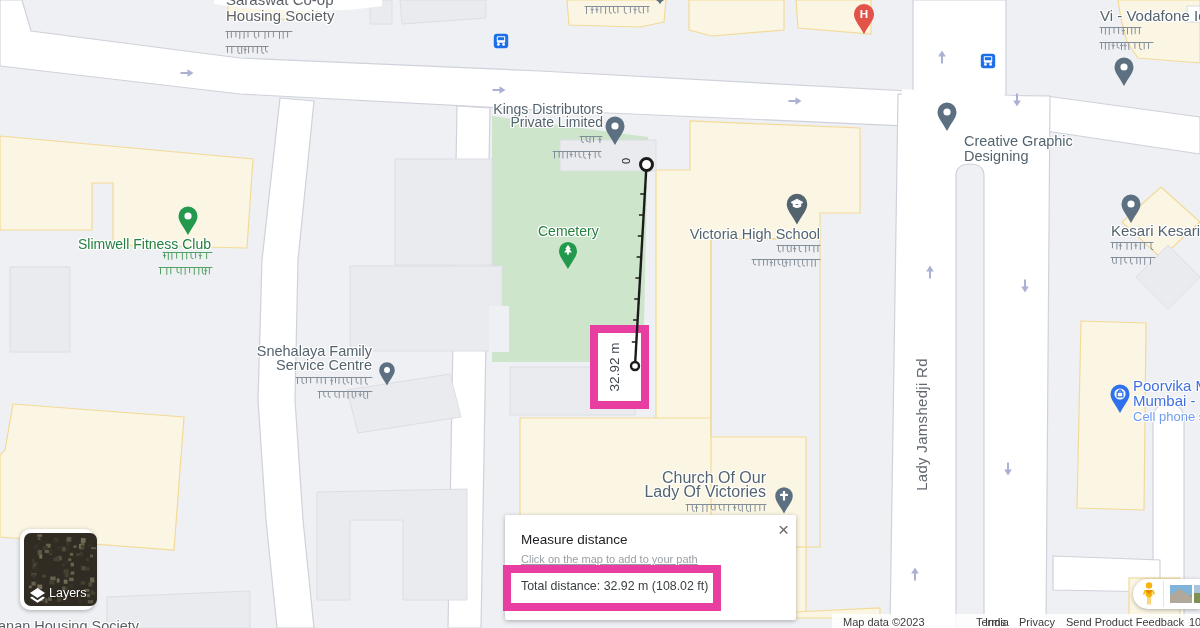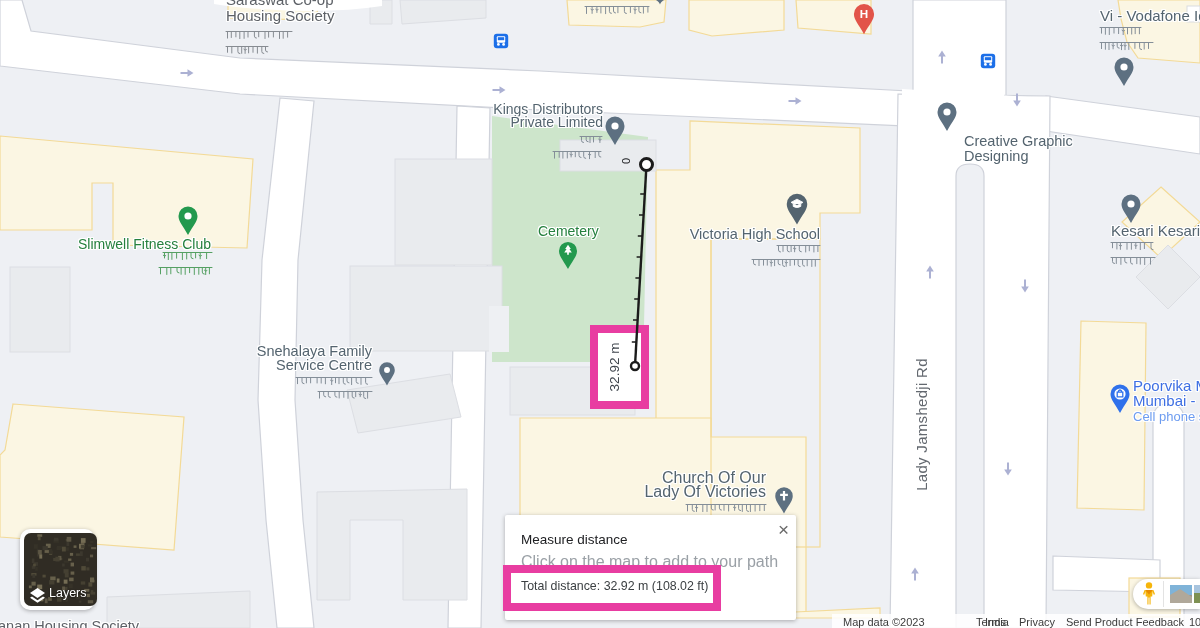--- a/index.html
+++ b/index.html
@@ -271,21 +271,21 @@
 <div class="lbl blue" style="left:1133px;top:378px;">Poorvika M<br>Mumbai - M<br><span style="color:#6d9cf0;font-size:13px;">Cell phone sto</span></div>
 
 <div class="lbl" style="left:851px;top:416px;width:140px;text-align:center;color:#63686f;font-size:15px;transform:rotate(-90deg);letter-spacing:0.3px;">Lady Jamshedji Rd</div>
 
 <div class="lbl area" style="left:-2px;top:619px;font-size:14.5px;">anan Housing Society</div>
 
 <div style="position:absolute;left:505px;top:515px;width:291px;height:105px;background:#fff;border-radius:2px;box-shadow:0 1px 4px rgba(0,0,0,.3);">
 
 <div style="position:absolute;left:16px;top:17px;font-size:13.5px;color:#202124;">Measure distance</div>
 
-<div style="position:absolute;left:16px;top:38px;font-size:16px;color:#9aa0a6;">Click on the map to add to your path</div>
+<div style="position:absolute;left:16px;top:38px;font-size:11px;color:#9aa0a6;text-decoration:underline;">Click on the map to add to your path</div>
 
 <div style="position:absolute;right:7px;top:4px;font-size:19px;color:#6b6b6b;">×</div>
 
 <div style="position:absolute;left:-2px;top:50px;width:202px;height:30px;background:#fff;border:8px solid #e83da1;"></div>
 
 <div style="position:absolute;left:16px;top:64px;font-size:12.4px;color:#3c4043;">Total distance: 32.92 m (108.02 ft)</div>
 </div>
 
 <div style="position:absolute;left:20px;top:529px;width:75px;height:81px;background:#fff;border-radius:10px;box-shadow:0 1px 4px rgba(0,0,0,.3);">
 

